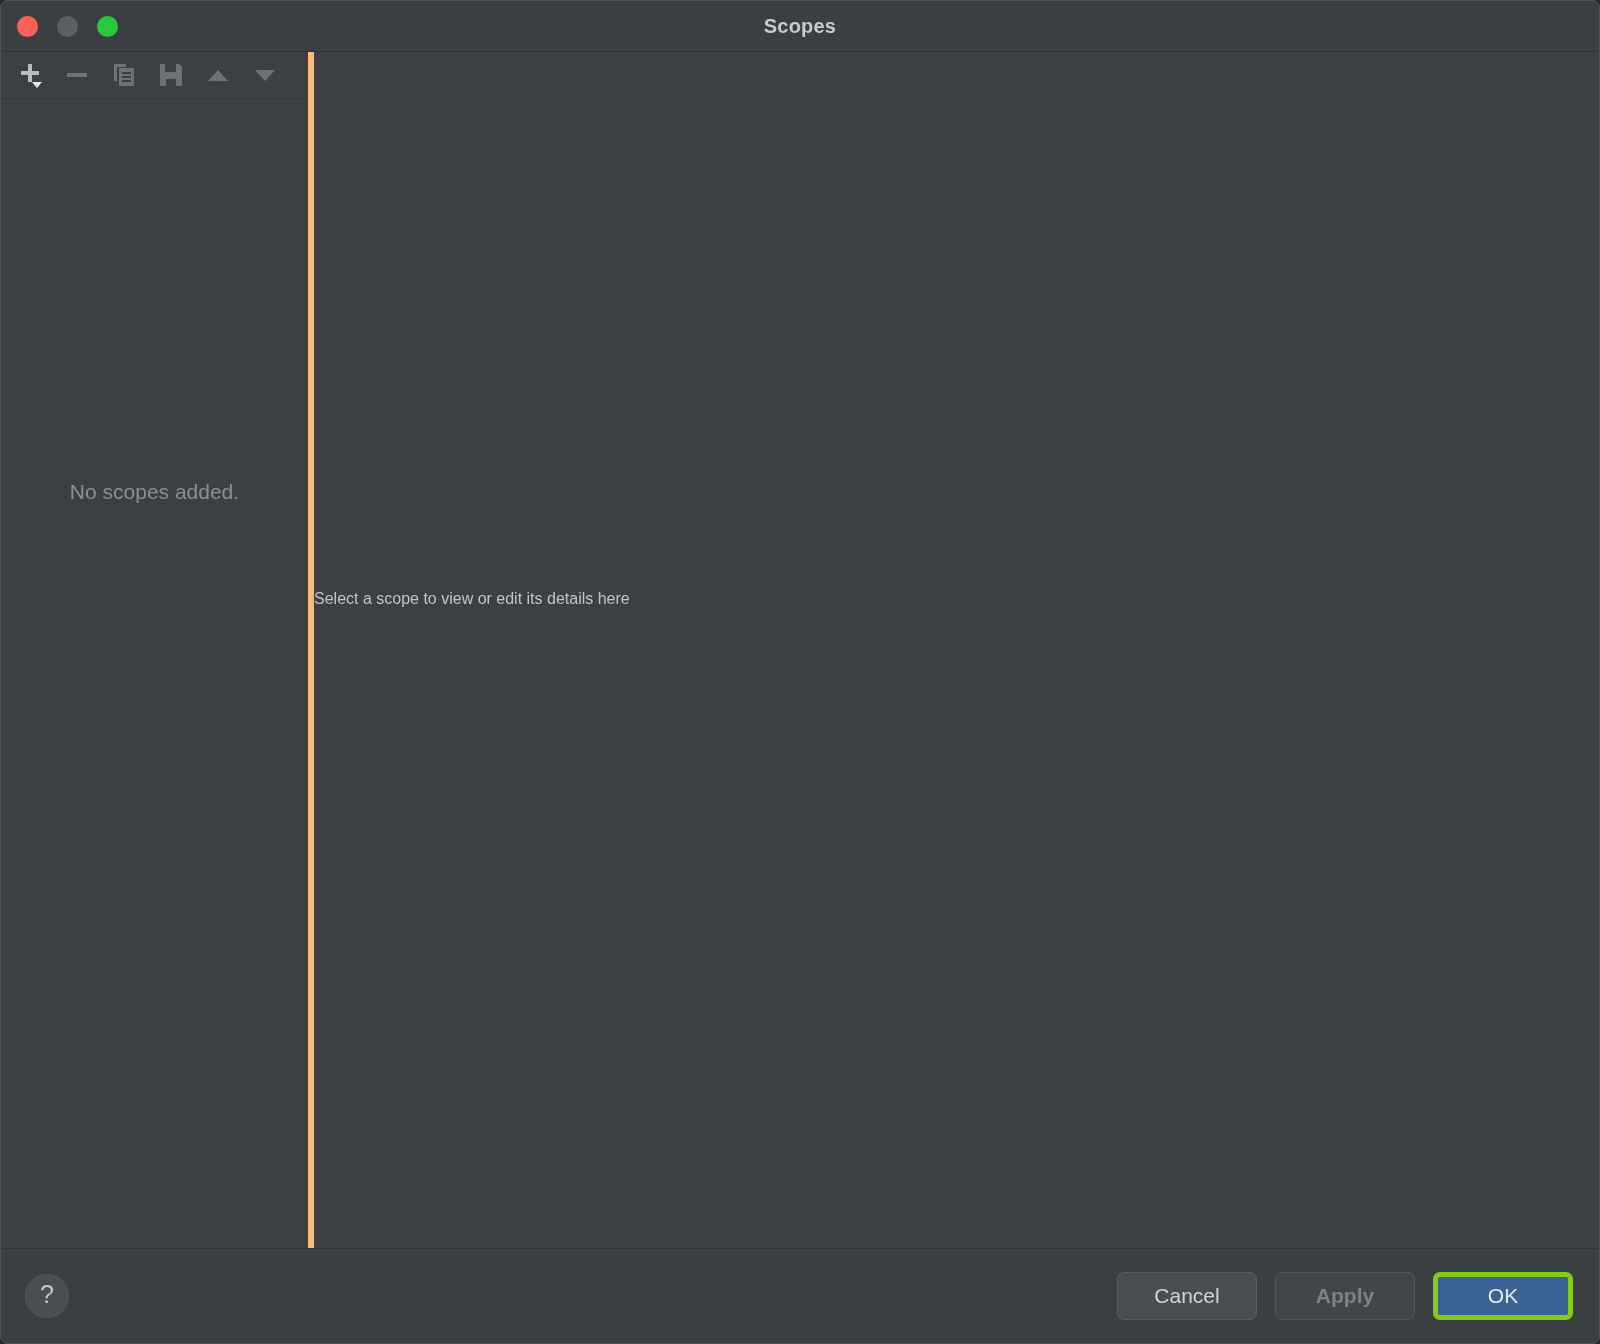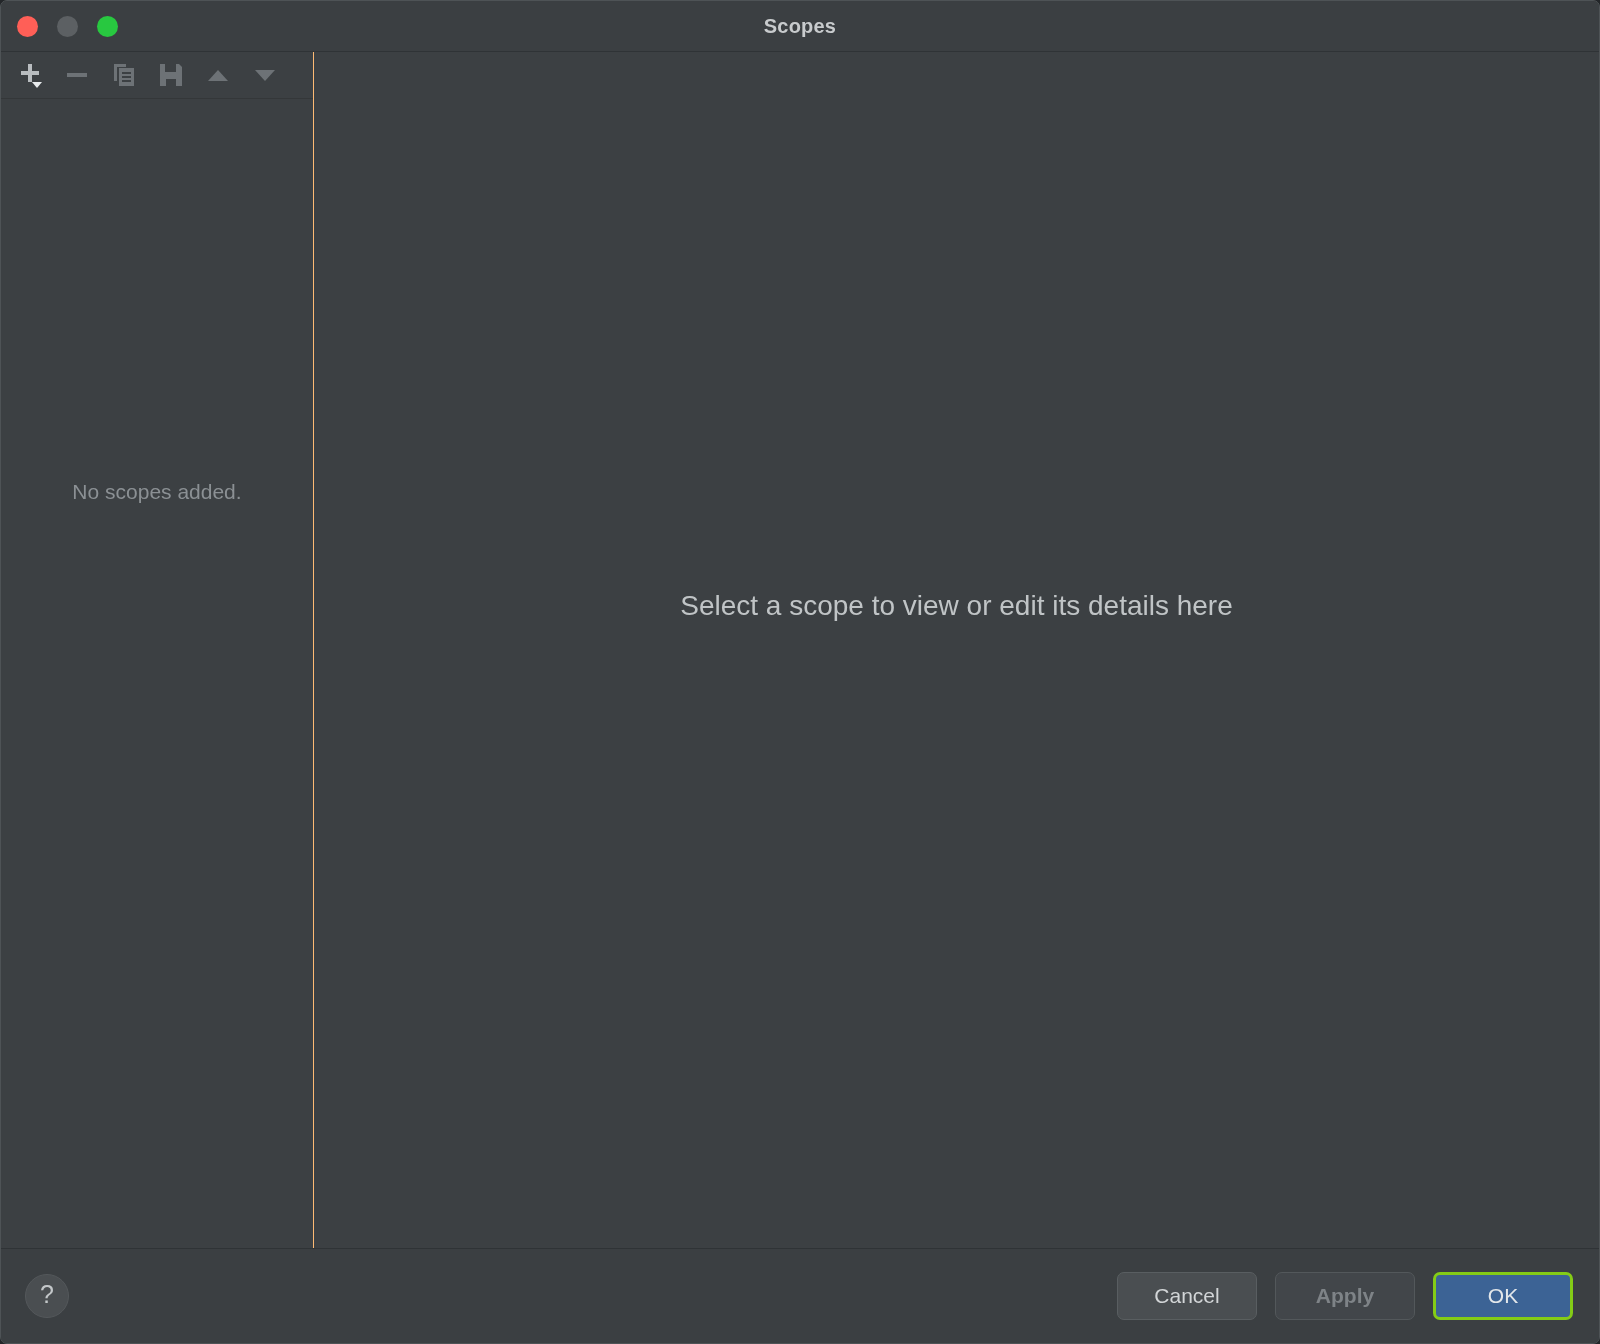--- a/index.html
+++ b/index.html
@@ -71,21 +71,21 @@
     background: #3c4043;
   }
 
   
   #left-panel {
     width: 313px;
     flex: 0 0 313px;
     display: flex;
     flex-direction: column;
     background: #3c4043;
-    border-right: 1px solid #fdba74;
+    border-right: 6px solid #fdba74;
   }
 
   #scope-toolbar {
     height: 47px;
     flex: 0 0 47px;
     display: flex;
     align-items: center;
     padding-left: 10px;
     gap: 10px;
     border-bottom: 1px solid #343739;
@@ -117,22 +117,22 @@
   
   #right-panel {
     flex: 1 1 auto;
     position: relative;
     background: #3c4043;
   }
   #detail-placeholder {
     position: absolute;
     left: 0; right: 0;
     top: 538px;
-    text-align: center;
-    font-size: 28px;
+    text-align: left;
+    font-size: 16px;
     color: #c0c4c6;
     user-select: none;
   }
 
   
   #footer {
     flex: 0 0 95px;
     height: 95px;
     background: #3b3f42;
     border-top: 1px solid #2f3336;
@@ -181,21 +181,21 @@
     color: #d2d5d7;
   }
   .dlg-btn.disabled {
     background: #42464a;
     border: 1px solid #53585b;
     color: #7e8387;
     font-weight: bold;
   }
   .dlg-btn.primary {
     background: #3c6395;
-    border: 3px solid #84cc16;
+    border: 5px solid #84cc16;
     color: #e3e7ea;
   }
 </style>
 </head>
 <body>
 
 <div id="window">
 
   <div id="titlebar">
     <div id="traffic-lights">

